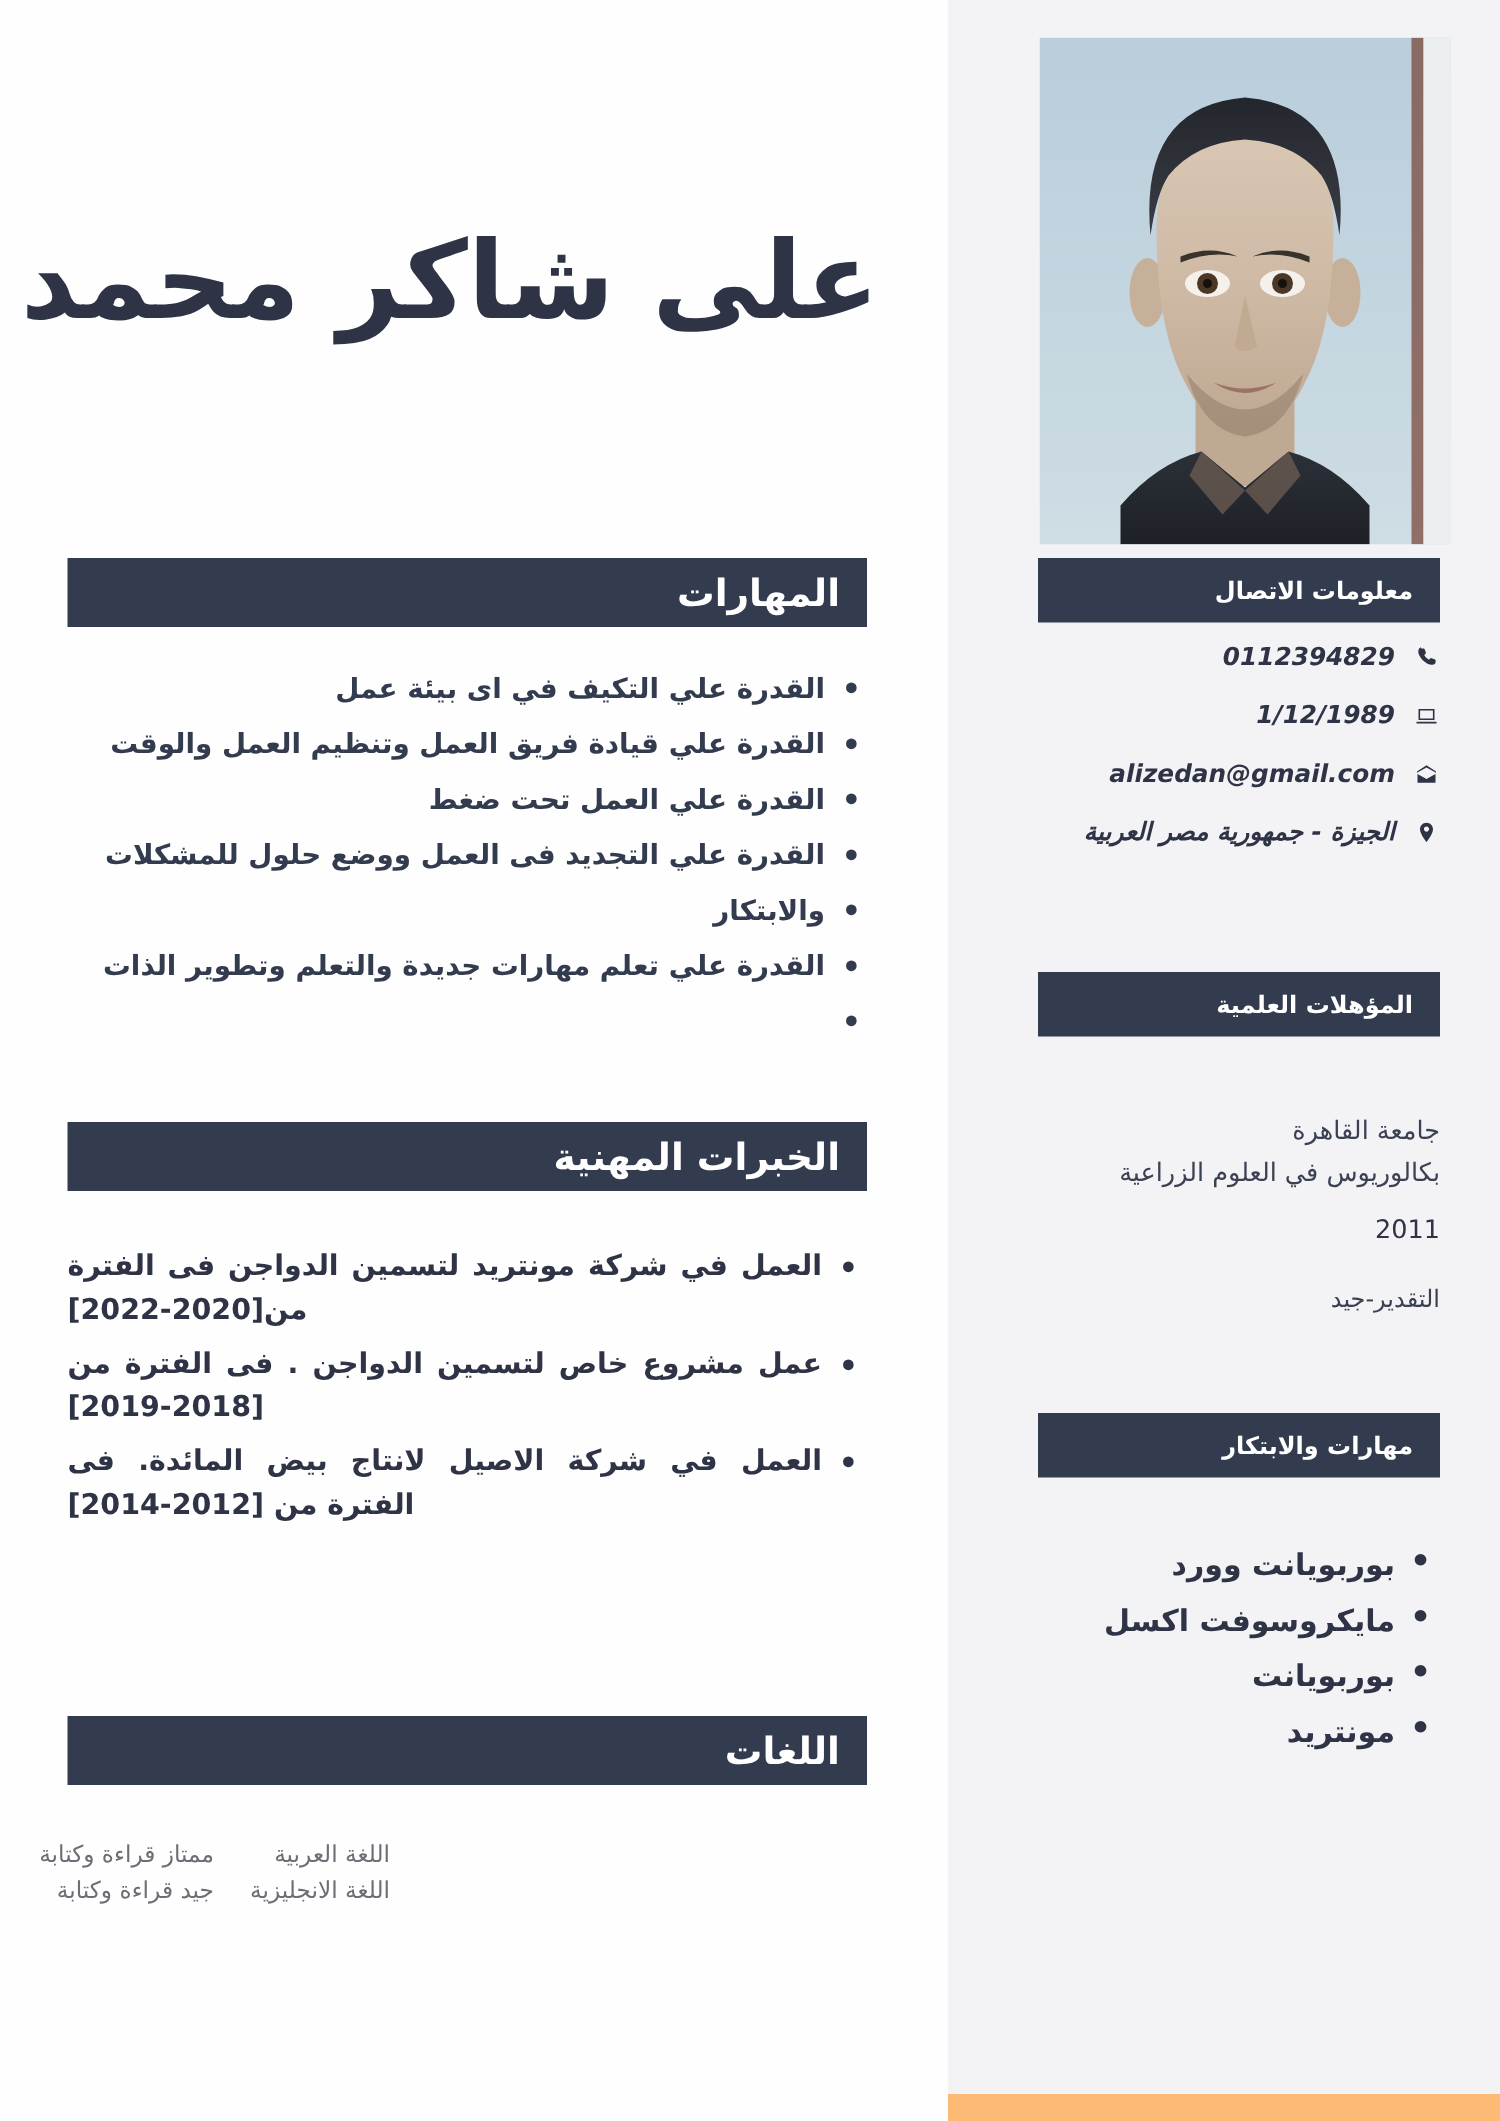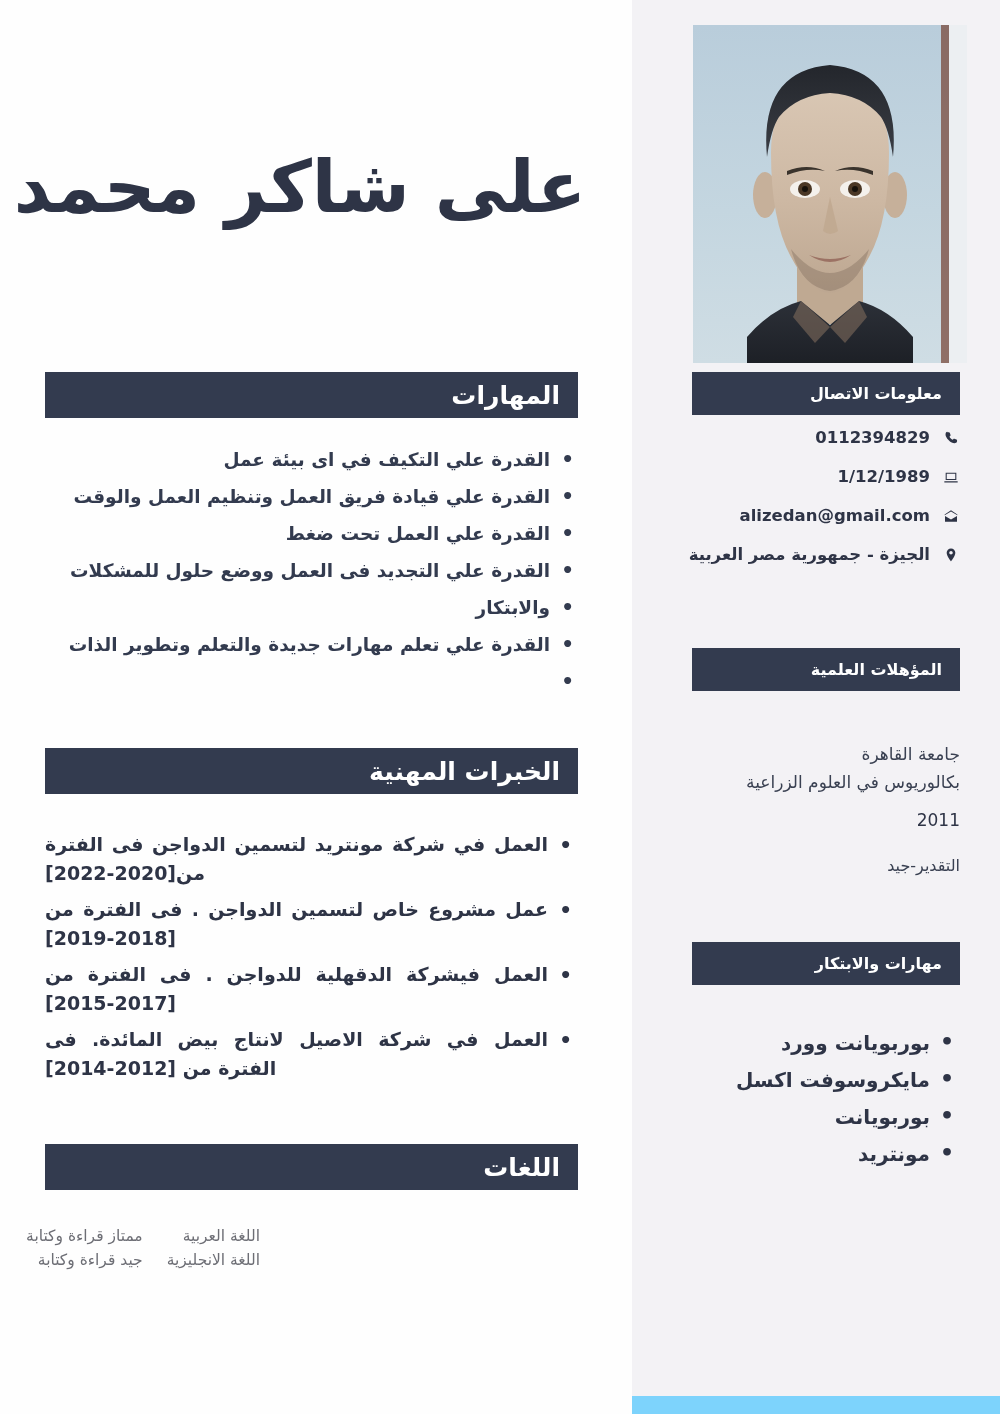--- a/index.html
+++ b/index.html
@@ -7,21 +7,21 @@
   html, body {
     width: 1000px;
     height: 1414px;
     background: #ffffff;
     font-family: "DejaVu Sans", "Liberation Sans", sans-serif;
   }
   #page {
     position: relative;
     width: 1000px;
     height: 1414px;
-    background: #7dd3fc;
+    background: #fdba74;
     overflow: hidden;
   }
   
   #sidebar-bg {
     position: absolute;
     top: 0;
     right: 0;
     width: 368px;
     height: 1396px;
     background: #f3f2f5;
@@ -180,20 +180,21 @@
     width: 268px;
     direction: rtl;
   }
   .contact-row {
     display: flex;
     align-items: center;
     justify-content: flex-start;
     gap: 12px;
     margin-bottom: 20px;
     direction: rtl;
+    font-style: italic;
   }
   .contact-icon {
     flex: 0 0 18px;
     width: 18px;
     height: 18px;
     display: flex;
     align-items: center;
     justify-content: center;
     color: #2e3446;
   }
@@ -349,21 +350,20 @@
     <li>القدرة علي العمل تحت ضغط</li>
     <li>القدرة علي التجديد فى العمل ووضع حلول للمشكلات</li>
     <li>والابتكار</li>
     <li>القدرة علي تعلم مهارات جديدة والتعلم وتطوير الذات</li>
     <li></li>
   </ul>
 
   <ul id="exp-list">
     <li>العمل في شركة مونتريد لتسمين الدواجن فى الفترة من[2020-2022]</li>
     <li>عمل مشروع خاص لتسمين الدواجن . فى الفترة من [2018-2019]</li>
-    <li>العمل فيشركة الدقهلية للدواجن . فى الفترة من [2017-2015]</li>
     <li>العمل في شركة الاصيل لانتاج بيض المائدة. فى الفترة من [2012-2014]</li>
   </ul>
 
   <div id="lang-table">
     <table>
       <tbody>
         <tr>
           <td class="lang-name">اللغة العربية</td>
           <td class="lang-level">ممتاز قراءة وكتابة</td>
         </tr>

